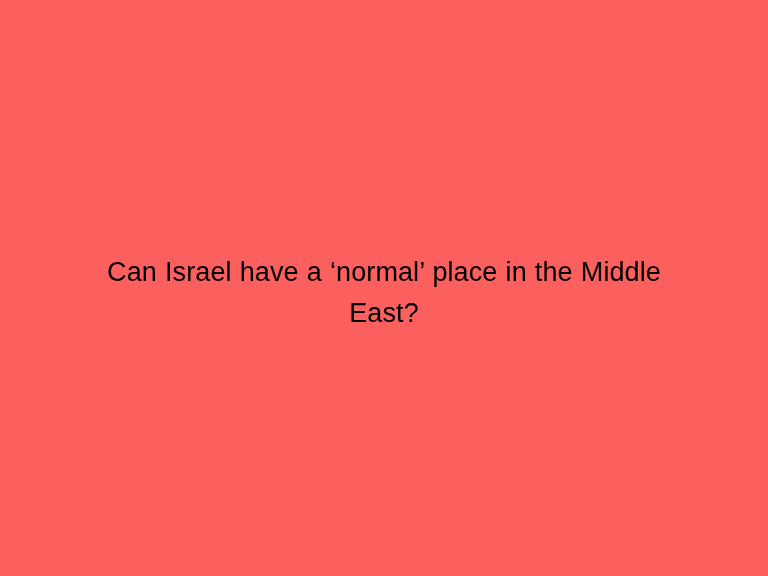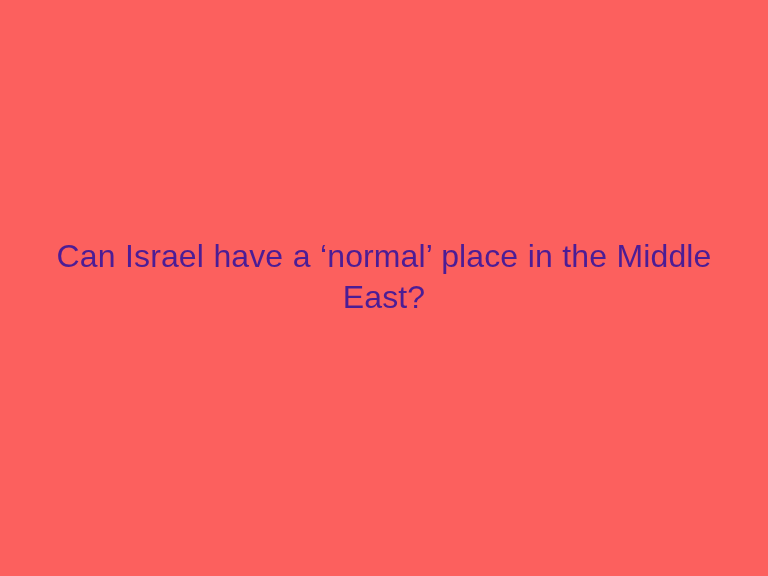--- a/index.html
+++ b/index.html
@@ -31,27 +31,27 @@
     position: absolute;
     left: 0;
     right: 0;
     top: 236px;
     padding: 0 56px;
     box-sizing: border-box;
     text-align: center;
   }
 
   .headline {
-    margin: 0;
+    margin: 16px;
     font-family: "Liberation Sans", sans-serif;
-    font-size: 32px;
+    font-size: 27px;
     font-weight: 400;
     line-height: 41px;
     letter-spacing: 0.1px;
-    color: #4c1d95;
+    color: #000000;
     text-align: center;
     word-spacing: 0.5px;
   }
 </style>
 </head>
 <body>
 
 <div class="card">
   <div class="headline-block">
     <h1 class="headline">Can Israel have a ‘normal’ place in the Middle East?</h1>

